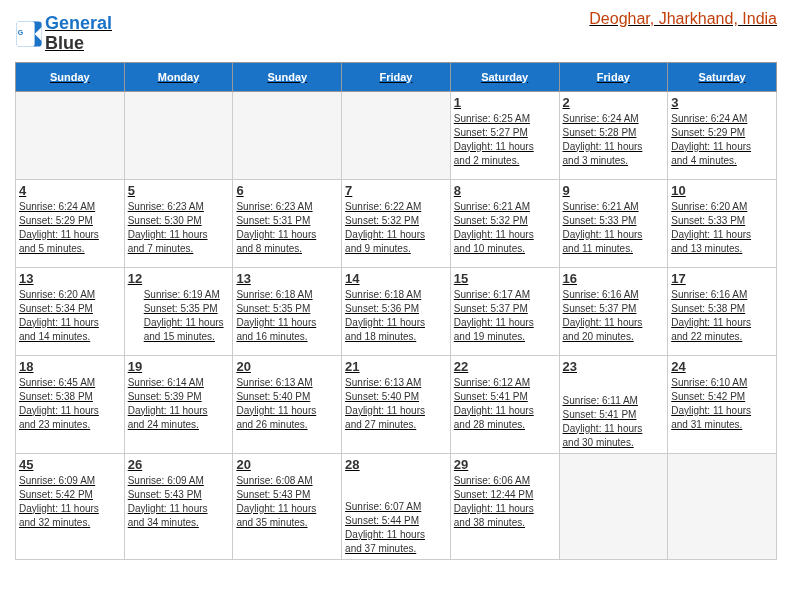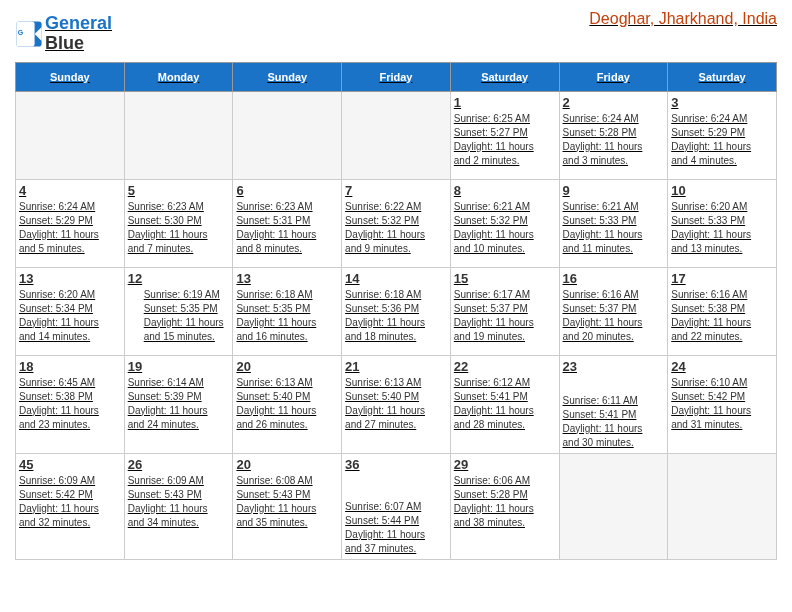--- a/index.html
+++ b/index.html
@@ -324,30 +324,30 @@
 and 34 minutes.</div>
           </td>
           <td>
             <span class="day-num">20</span>
             <div class="day-info" style="white-space: pre-line;">Sunrise: 6:08 AM
 Sunset: 5:43 PM
 Daylight: 11 hours
 and 35 minutes.</div>
           </td>
           <td>
-            <span class="day-num">36</span>
+            <span class="day-num">28</span>
             <div class="day-info" style="white-space: pre-line; margin-top: 28px;">Sunrise: 6:07 AM
 Sunset: 5:44 PM
 Daylight: 11 hours
 and 37 minutes.</div>
           </td>
           <td>
             <span class="day-num">29</span>
             <div class="day-info" style="white-space: pre-line;">Sunrise: 6:06 AM
-Sunset: 5:28 PM
+Sunset: 12:44 PM
 Daylight: 11 hours
 and 38 minutes.</div>
           </td>
           <td class="empty"></td>
           <td class="empty"></td>
         </tr>
       </tbody>
   </table>
 </div>
 

